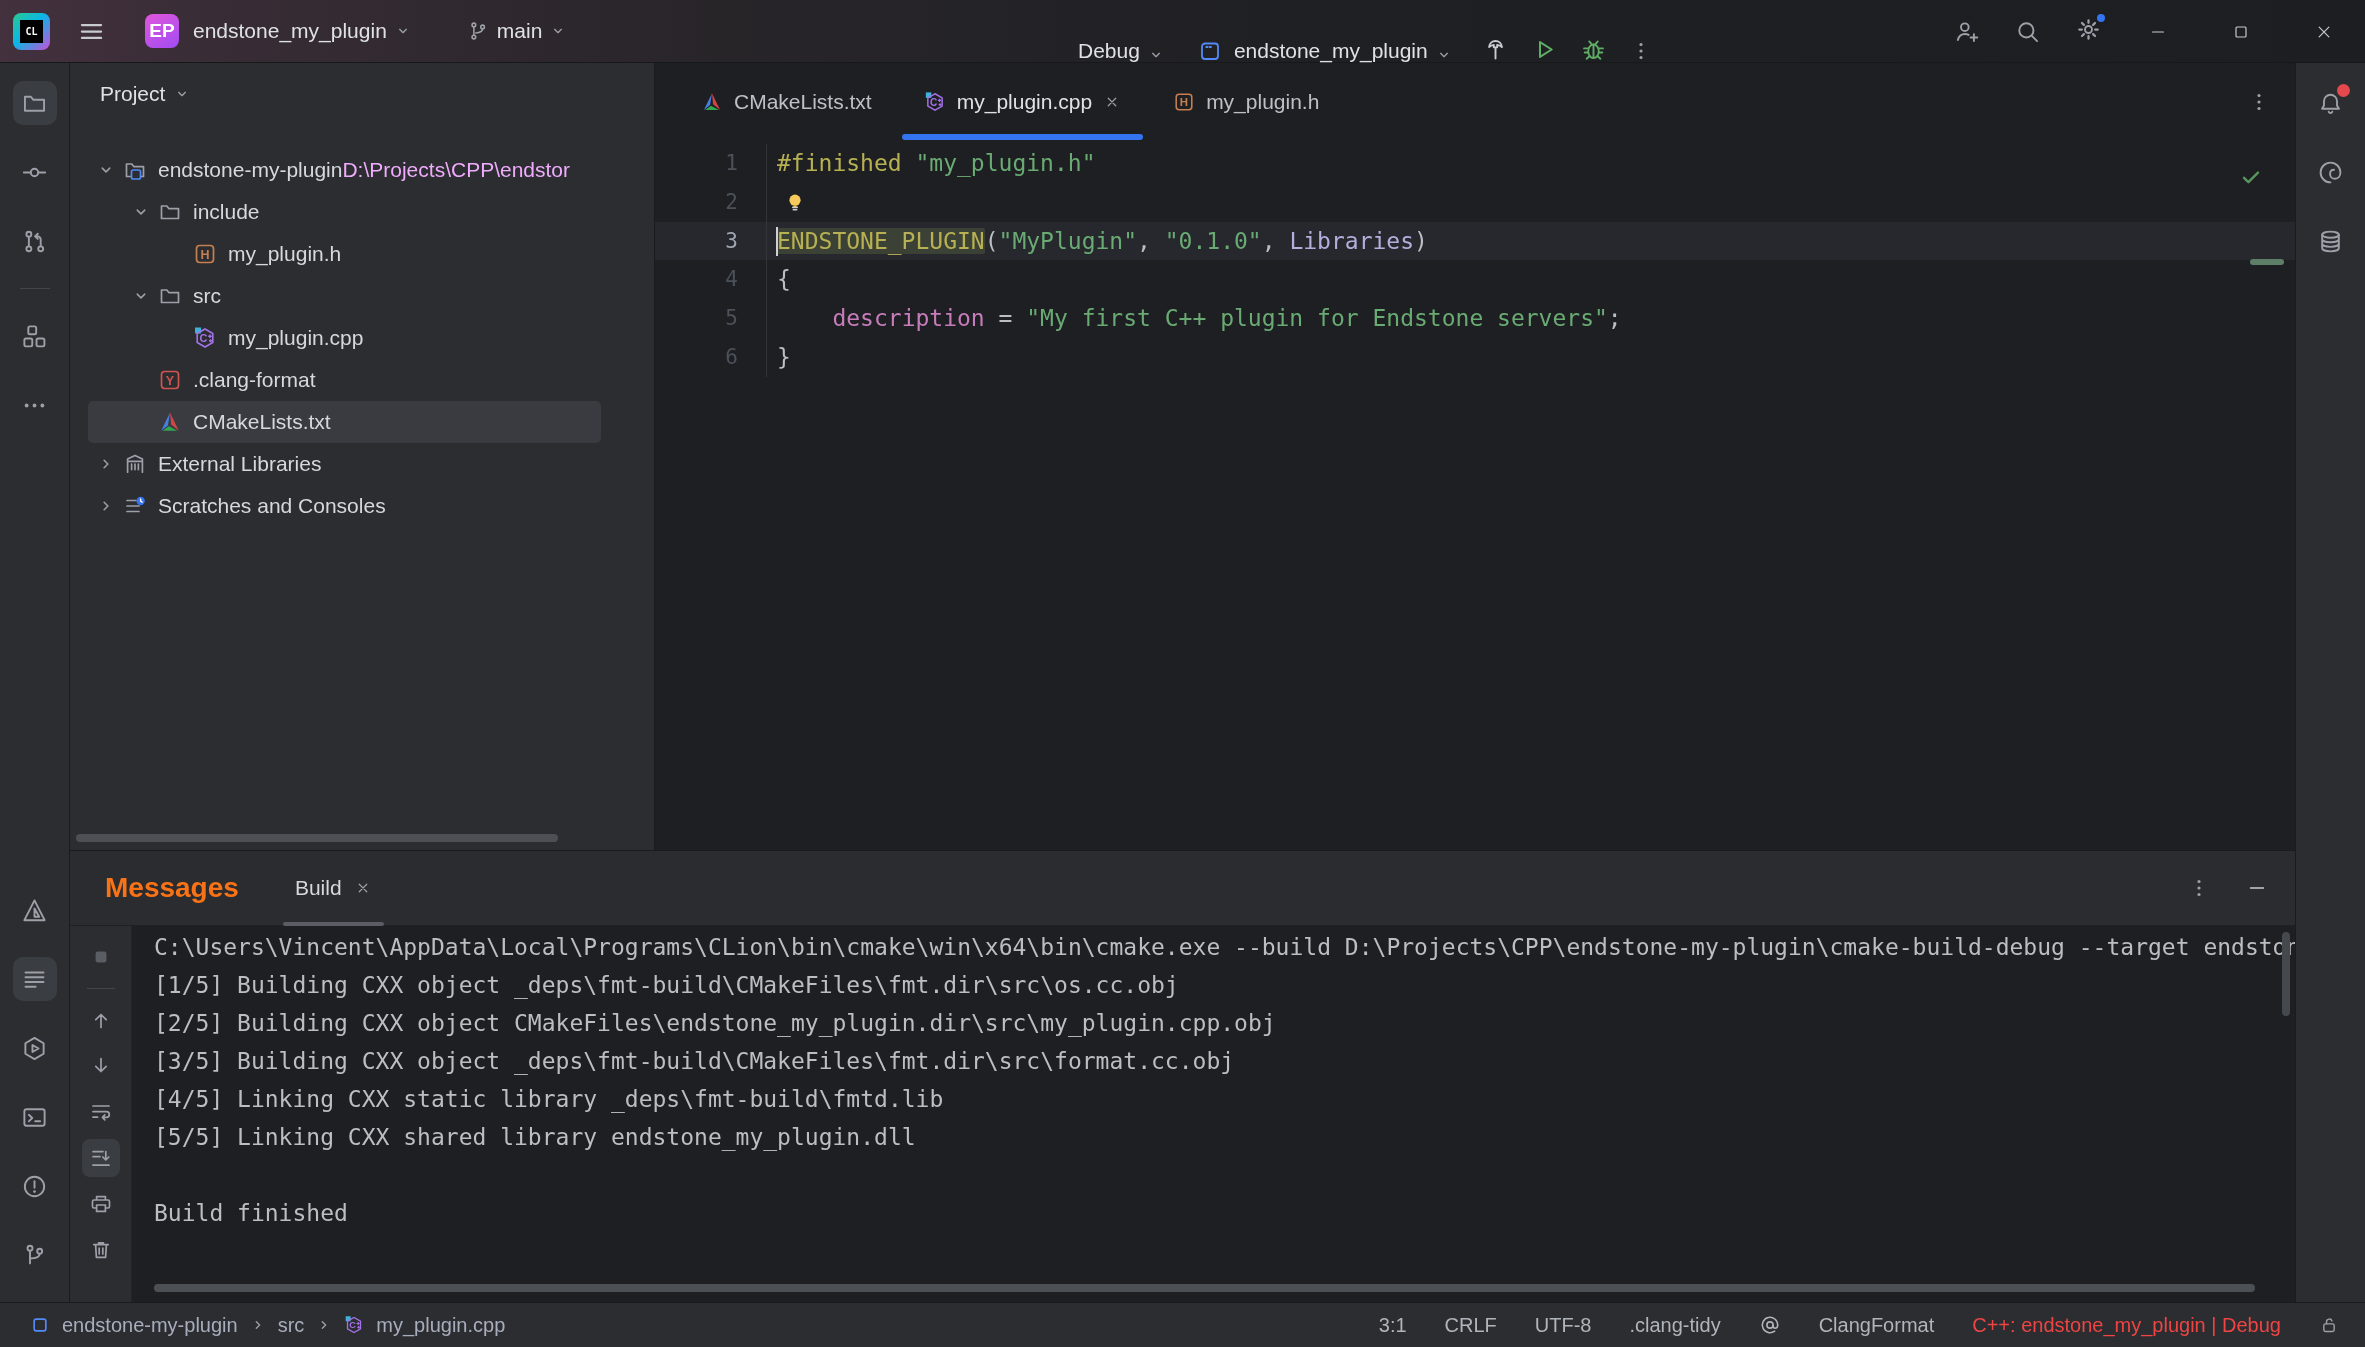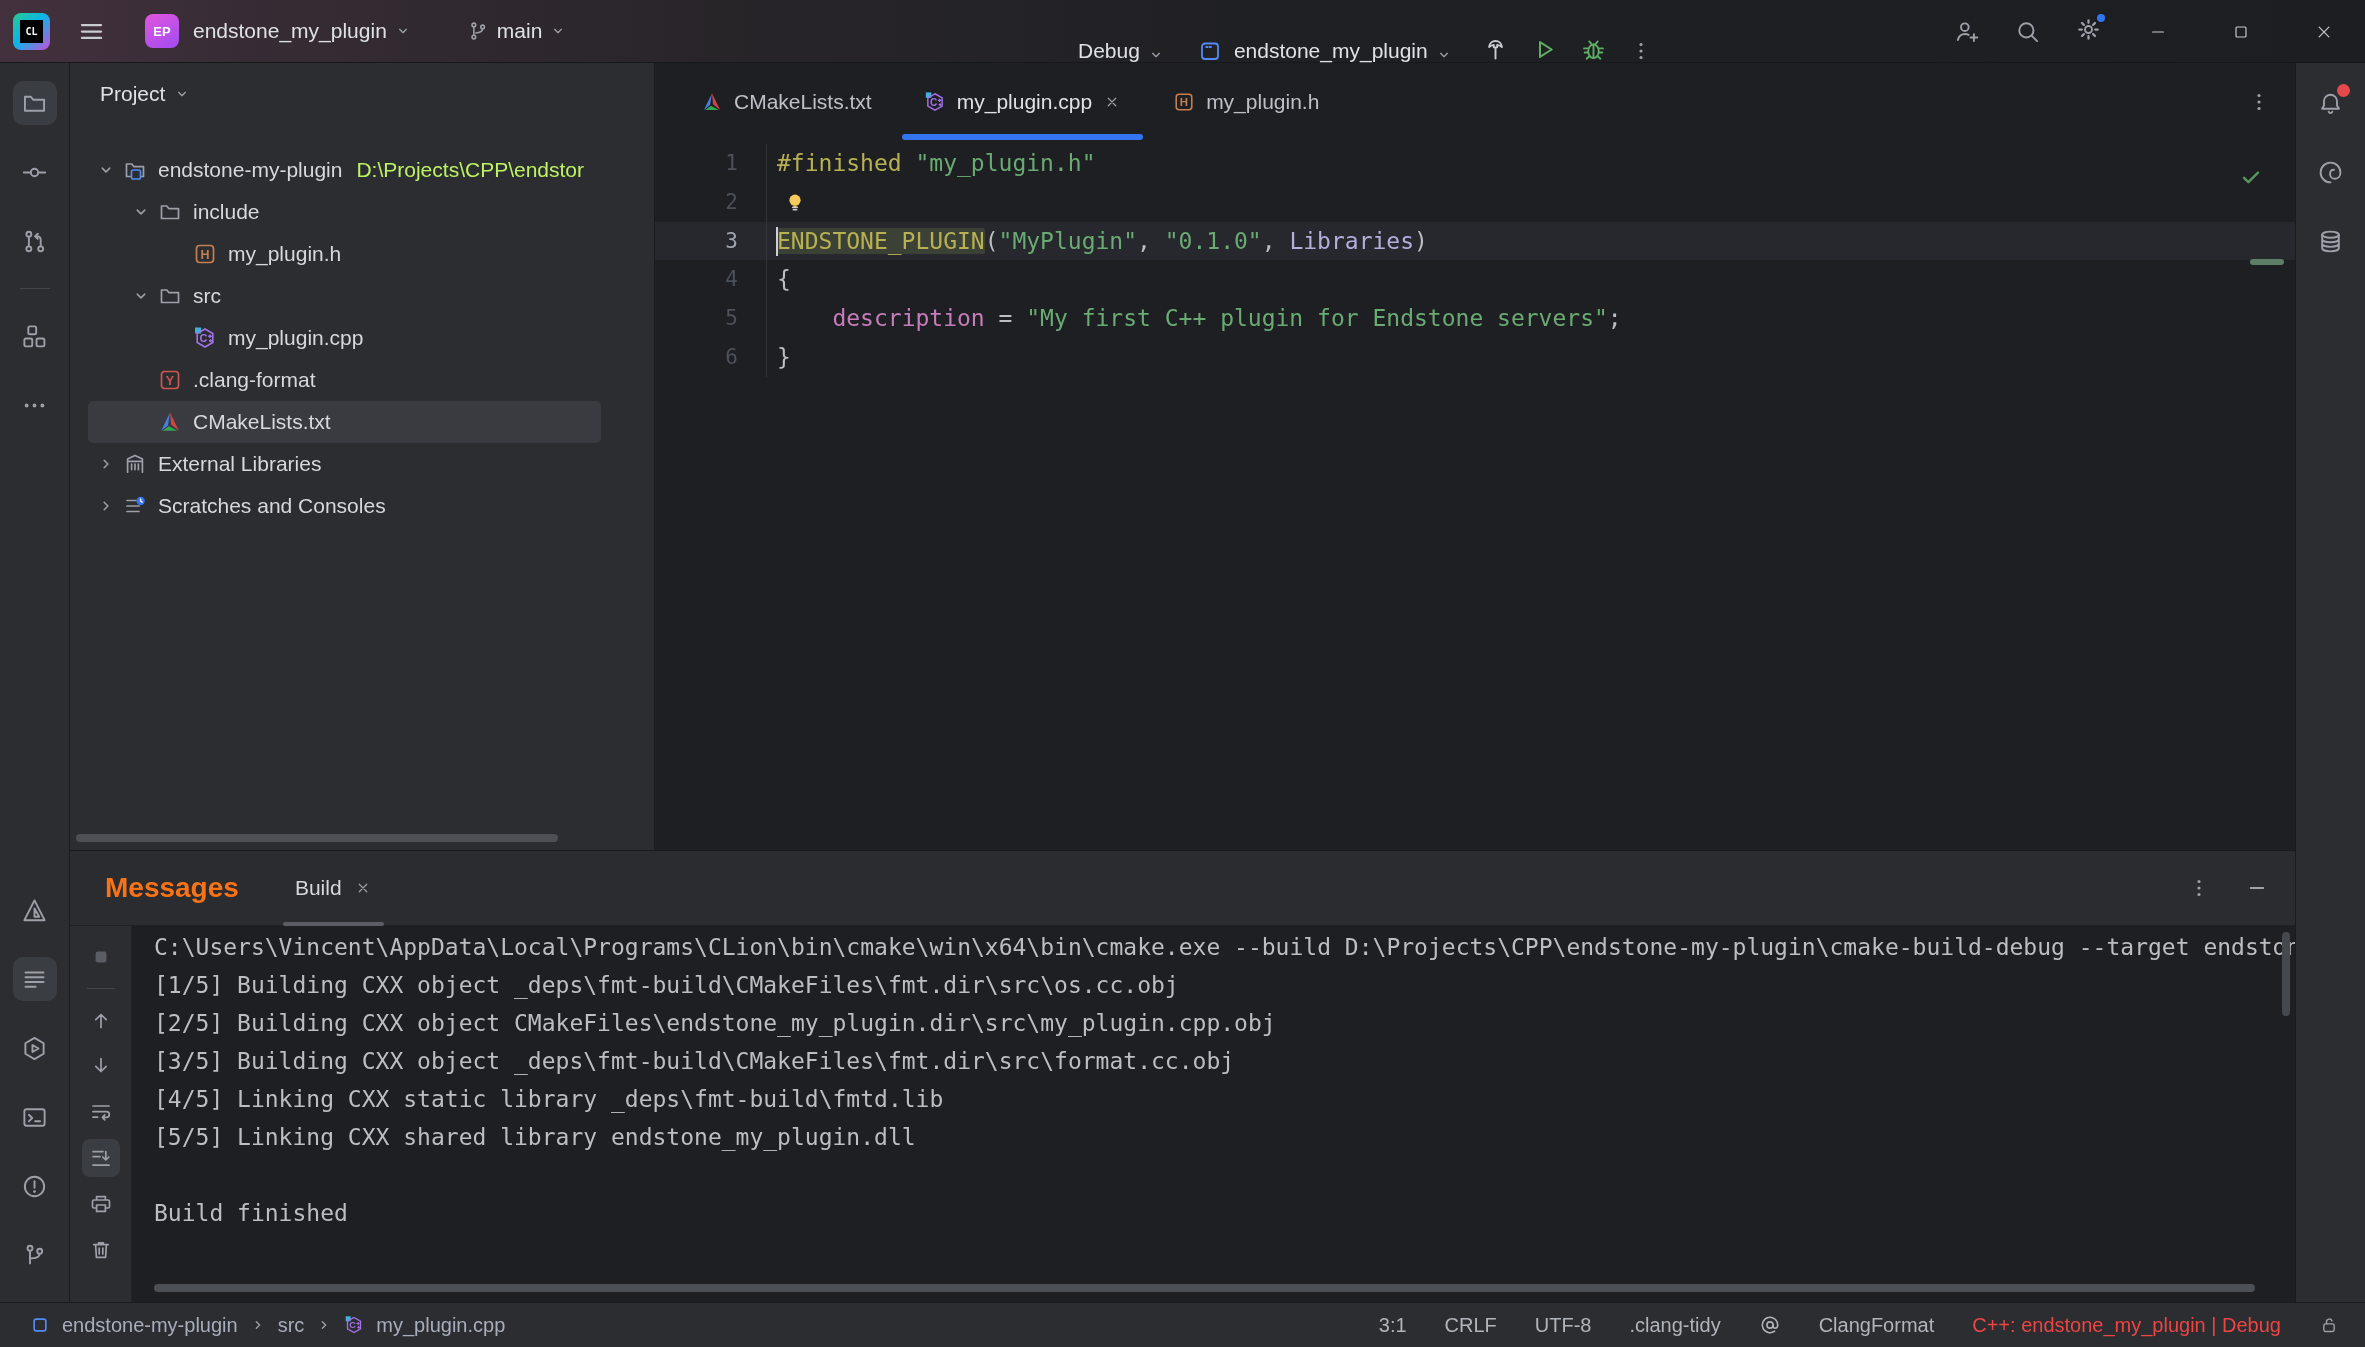--- a/index.html
+++ b/index.html
@@ -22,21 +22,21 @@
   
   .titlebar{height:63px;flex:none;display:flex;align-items:center;position:relative;
     background:linear-gradient(90deg,#43313e 0%,#372c35 10%,#282529 30%,#1f2023 55%,#1d1e21 100%);
     border-bottom:1px solid #17181a;}
   .tb-left{display:flex;align-items:center;padding-left:13px;}
   .cl-logo{width:37px;height:37px;border-radius:8px;display:flex;align-items:center;justify-content:center;
     background:linear-gradient(135deg,#28c98f 0%,#0bb5e6 45%,#c94fd8 100%);}
   .cl-inner{width:23px;height:23px;background:#000;display:flex;align-items:center;justify-content:center;
     font-family:"DejaVu Sans Mono",monospace;font-size:10px;font-weight:bold;color:#fff;}
   .ep-badge{width:34px;height:34px;border-radius:8px;display:flex;align-items:center;justify-content:center;
-    background:linear-gradient(150deg,#e056dd 0%,#a14cf2 100%);font-size:13px;font-weight:bold;color:#fff;}
+    background:linear-gradient(150deg,#e056dd 0%,#a14cf2 100%);font-size:19px;font-weight:bold;color:#fff;}
   .tb-label{font-size:21px;color:#dfe1e5;}
   .tb-center{position:absolute;left:1078px;top:0;height:63px;display:flex;align-items:flex-end;}
   .tb-right{position:absolute;right:0;top:0;height:63px;display:flex;align-items:center;}
   .gear-wrap{position:relative;}
   .gear-dot{position:absolute;top:-4px;right:-5px;width:12px;height:12px;border-radius:50%;
     background:#3574f0;border:2px solid #1d1e21;}
   .winbtn{width:83px;height:63px;display:flex;align-items:center;justify-content:center;}
 
   
   .main{flex:1;display:flex;min-height:0;}
@@ -57,21 +57,21 @@
 
   
   .project-panel{width:585px;flex:none;background:#2b2d30;border-right:1px solid #1a1b1d;position:relative;overflow:hidden;}
   .pp-header{height:62px;display:flex;align-items:center;padding-left:30px;gap:9px;font-size:21px;color:#dfe1e5;}
   .tree{margin-top:24px;}
   .tree-row{height:42px;display:flex;align-items:center;margin:0 53px 0 18px;border-radius:5px;
     font-size:21px;color:#d5d9de;white-space:nowrap;overflow:visible;}
   .tree-row.selected{background:#393b40;}
   .chev-slot{width:35px;flex:none;display:flex;justify-content:center;color:#9da0a8;}
   .tree-icon{width:24px;flex:none;margin-right:11px;display:flex;}
-  .tree-hint{color:#bef264;margin-left:14px;}
+  .tree-hint{color:#f0abfc;}
   .pp-hscroll{position:absolute;bottom:8px;left:6px;width:482px;height:8px;border-radius:4px;background:#4c5055;}
 
   
   .editor{flex:1;background:#1e1f22;display:flex;flex-direction:column;position:relative;min-width:0;}
   .tabbar{height:77px;flex:none;display:flex;align-items:stretch;padding-left:20px;position:relative;}
   .tab{display:flex;align-items:center;gap:11px;padding:0 26px;font-size:21px;color:#bcc0c7;position:relative;}
   .tab.active{color:#dfe1e5;}
   .tab.active::after{content:"";position:absolute;left:4px;right:4px;bottom:0;height:6px;border-radius:3px;background:#3574f0;}
   .tabclose{color:#9da0a8;}
   .tabbar-kebab{position:absolute;right:24px;top:0;height:77px;display:flex;align-items:center;}

